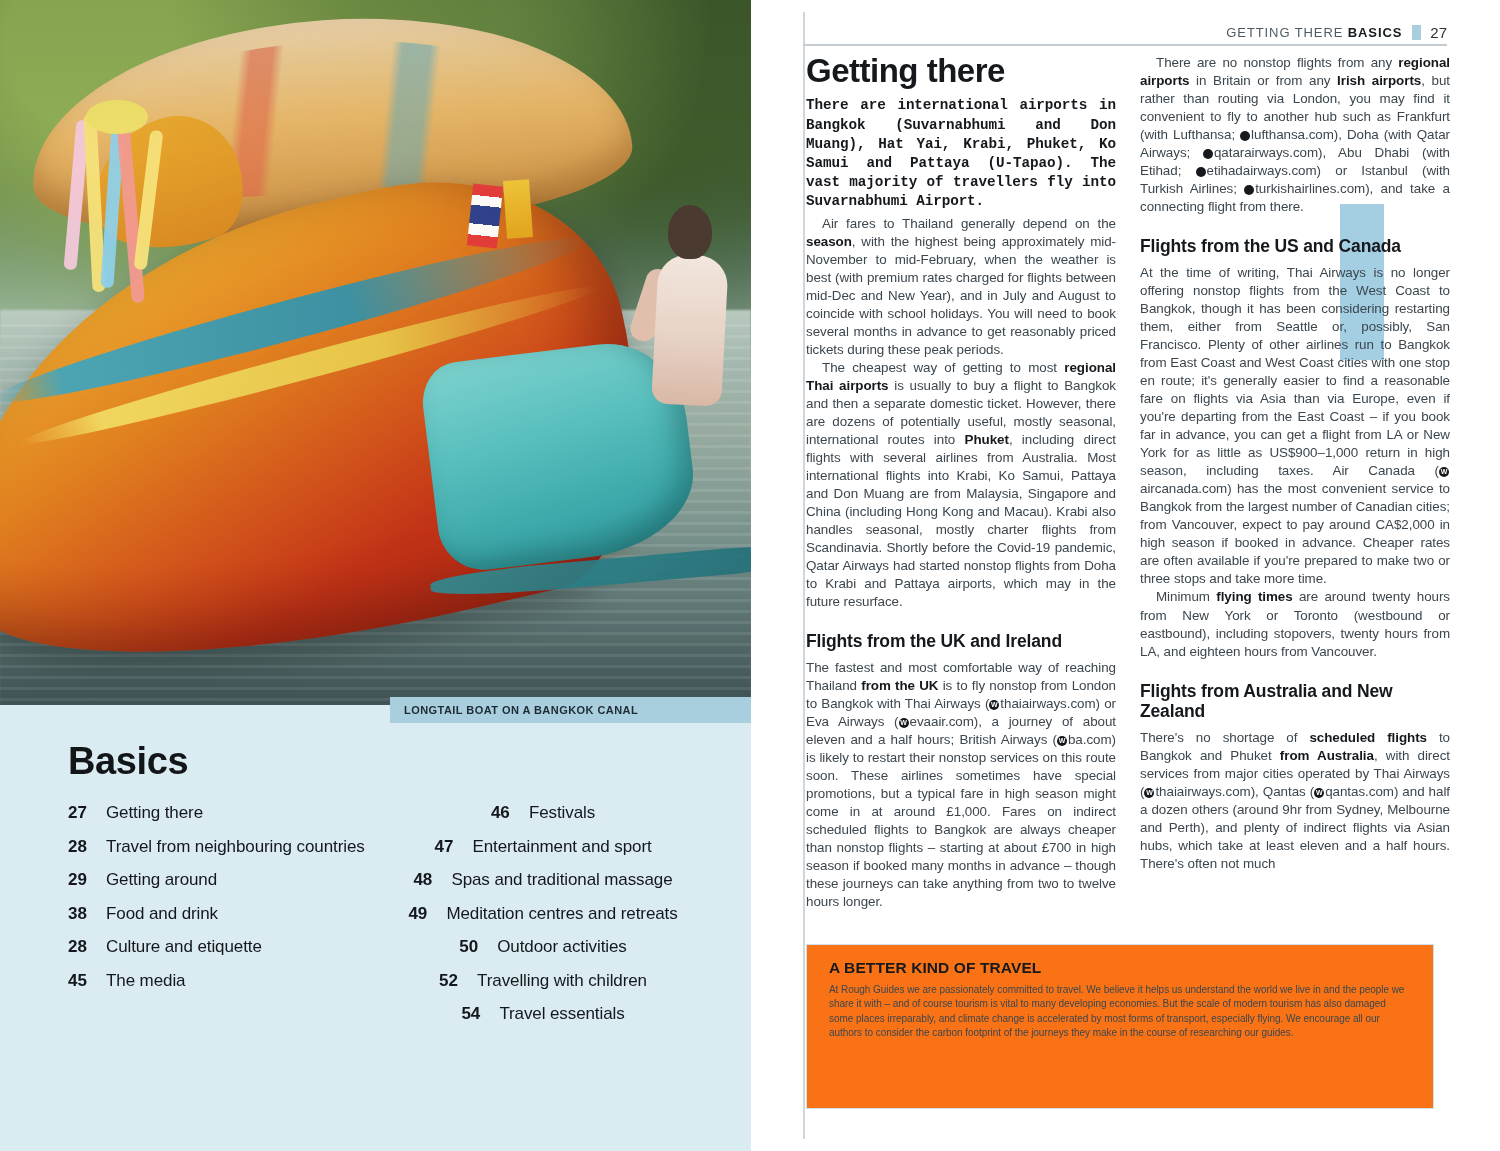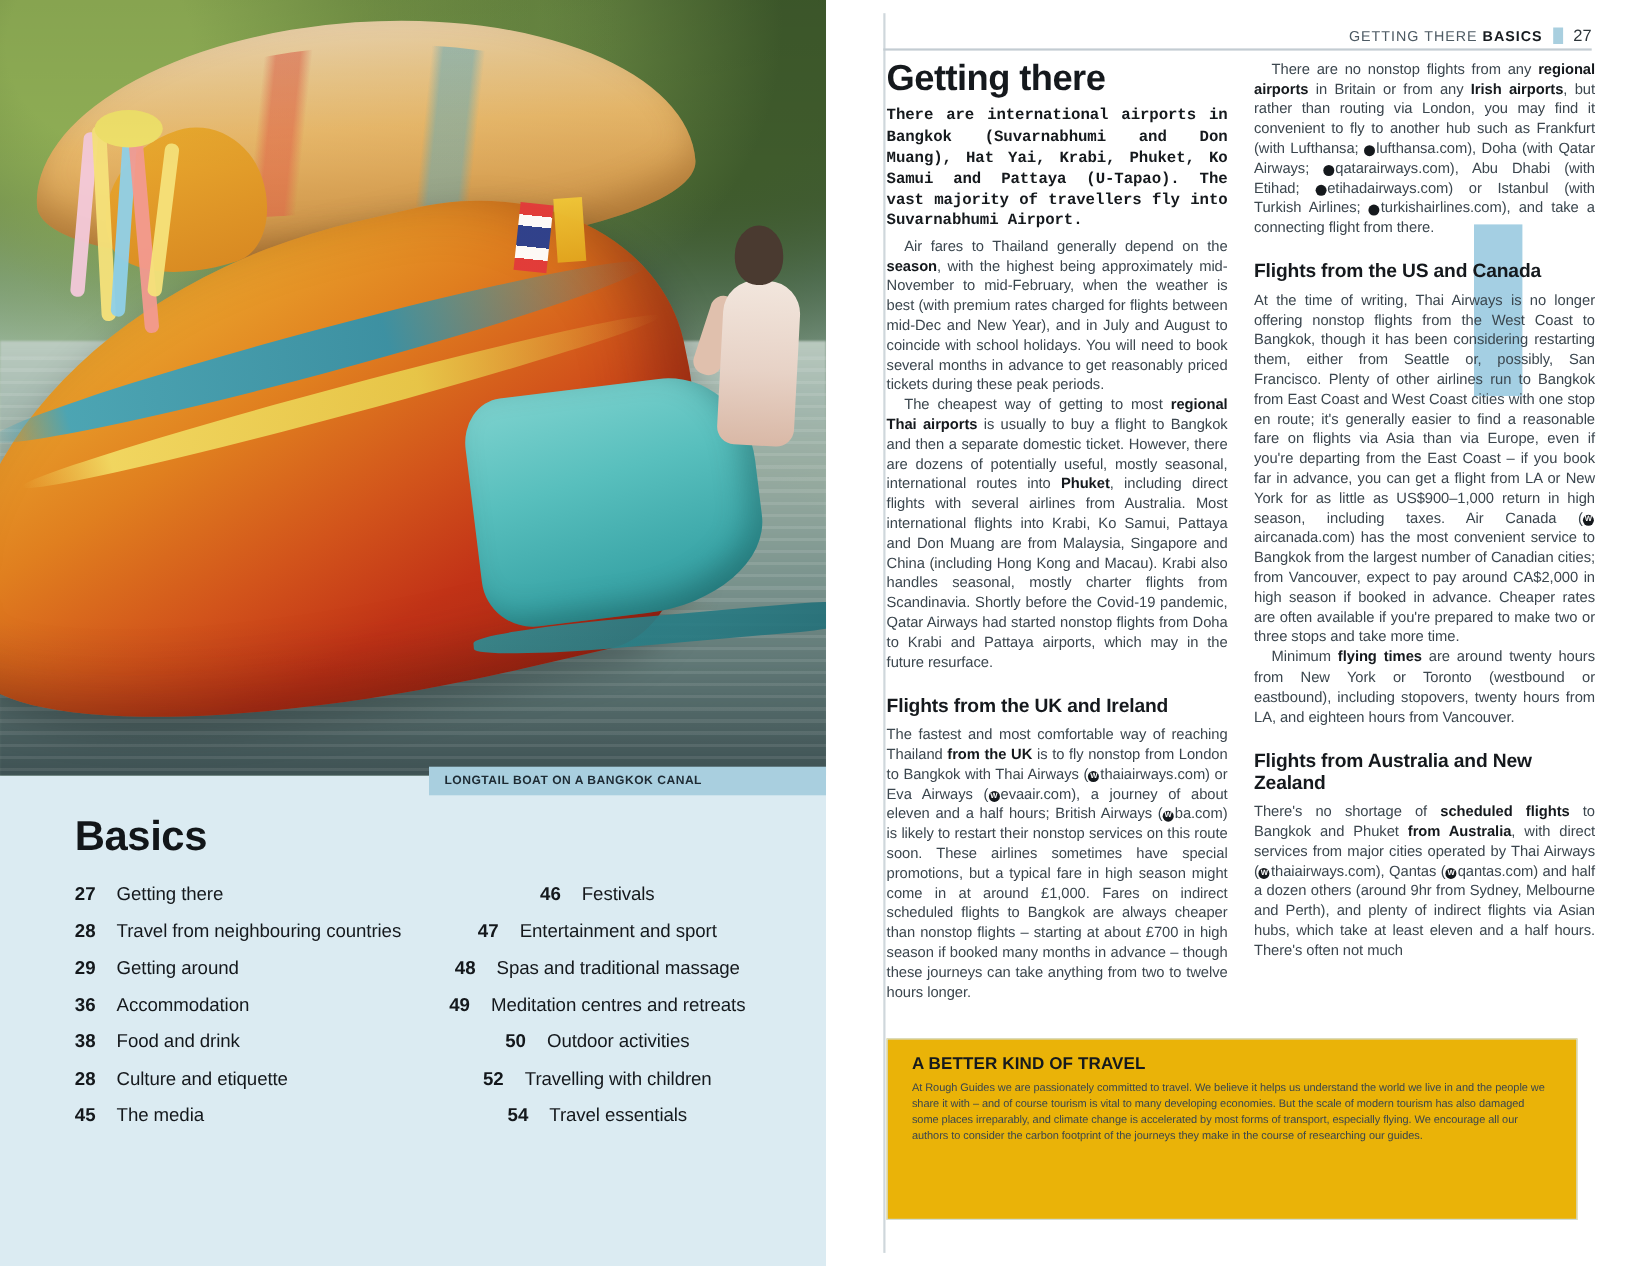--- a/index.html
+++ b/index.html
@@ -251,21 +251,21 @@
     border-radius: 50%; background: #15191d; color: #fff;
     font-size: 7px; line-height: 10px; text-align: center;
     font-weight: 700; vertical-align: 1px; margin-right: 1px;
     font-family: "Liberation Sans", sans-serif;
   }
 
   
   #info-box {
     position: absolute; left: 55px; top: 944px;
     width: 628px; height: 165px;
-    background: #eab308; border: 1px solid #cfe2ea;
+    background: #f97316; border: 1px solid #cfe2ea;
     padding: 14px 22px 16px 22px; box-sizing: border-box;
   }
   #info-box-title {
     font-size: 15.5px; font-weight: 700; color: #15191d;
     letter-spacing: .1px; margin: 0 0 6px 0;
   }
   #info-box-body {
     font-size: 10px; color: #3b464e; line-height: 1.43; margin: 0;
     letter-spacing: -.05px;
   }
@@ -327,24 +327,20 @@
           </div>
           <div class="toc-row">
             <span class="toc-num">28</span>
             <span class="toc-label">Travel from neighbouring countries</span>
           </div>
           <div class="toc-row">
             <span class="toc-num">29</span>
             <span class="toc-label">Getting around</span>
           </div>
           <div class="toc-row">
-            <span class="toc-num">36</span>
-            <span class="toc-label">Accommodation</span>
-          </div>
-          <div class="toc-row">
             <span class="toc-num">38</span>
             <span class="toc-label">Food and drink</span>
           </div>
           <div class="toc-row">
             <span class="toc-num">28</span>
             <span class="toc-label">Culture and etiquette</span>
           </div>
           <div class="toc-row">
             <span class="toc-num">45</span>
             <span class="toc-label">The media</span>

